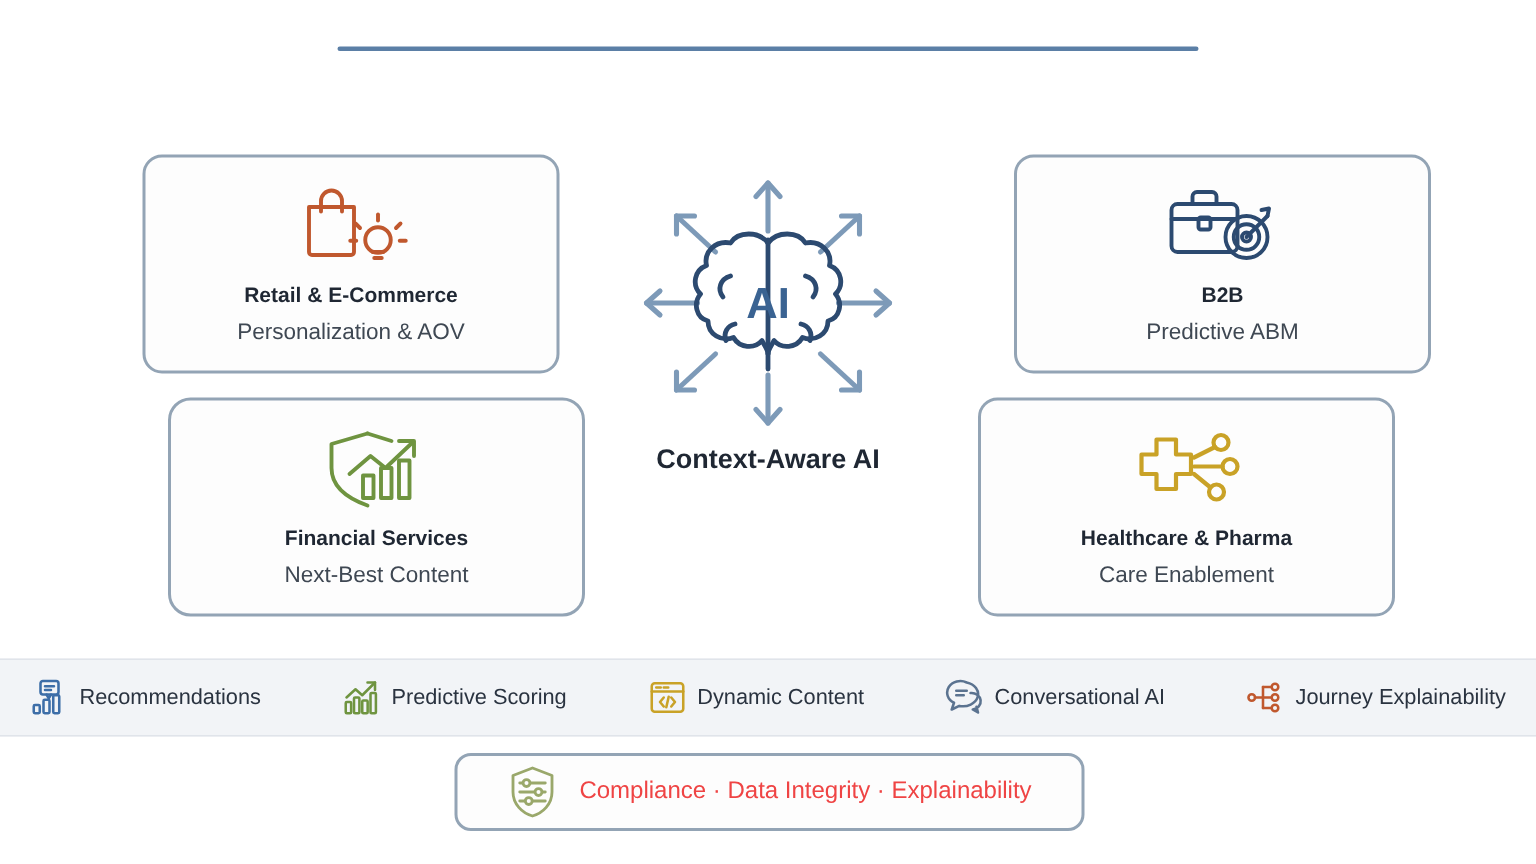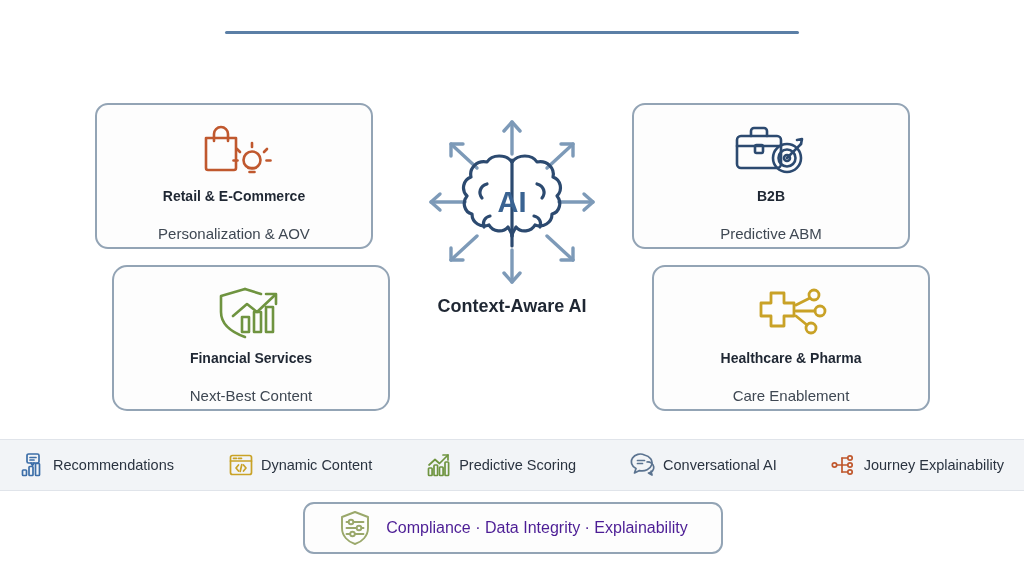--- a/index.html
+++ b/index.html
@@ -48,40 +48,40 @@
     border-radius: 13px;
     background: #fdfdfd;
     display: flex;
     flex-direction: column;
     align-items: center;
     justify-content: flex-start;
     padding-top: 14px;
   }
   #card-retail      { left: 95px;  top: 103px; }
   #card-financial   { left: 112px;  top: 265px; border-radius: 15px; }
-  #card-b2b         { left: 632px; top: 103px; }
+  #card-b2b         { left: 676px; top: 103px; }
   #card-healthcare  { left: 652px; top: 265px; }
 
   .card-icon {
     height: 62px;
     display: flex;
     align-items: center;
     justify-content: center;
   }
   .card-title {
     font-size: 14px;
     font-weight: bold;
     color: #1f2733;
     margin-top: 4px;
     line-height: 22px;
   }
   .card-subtitle {
     font-size: 15px;
     color: #3f4853;
-    margin-top: 17px;
+    margin-top: 5px;
     line-height: 20px;
   }
 
   
   #hub {
     position: absolute;
     left: 417px;
     top: 112px;
     width: 190px;
     text-align: center;
@@ -132,21 +132,21 @@
     border: 2px solid #93a4b5;
     border-radius: 11px;
     background: #fdfdfd;
     display: flex;
     align-items: center;
     justify-content: center;
     gap: 14px;
   }
   #governance-label {
     font-size: 16px;
-    color: #4c1d95;
+    color: #ef4444;
     white-space: nowrap;
   }
 
   svg { display: block; }
 </style>
 </head>
 <body>
 
 <div id="title-block">
   <div id="title-underline"></div>
@@ -292,47 +292,47 @@
           <rect x="15.5" y="11.5" width="4" height="12" rx="0.8"></rect>
         </g>
       </svg>
     </span>
     <span class="capability-label">Recommendations</span>
   </div>
 
   <div class="capability">
     <span>
       <svg width="26" height="26" viewBox="0 0 26 26">
+        <g fill="none" stroke="#6f9440" stroke-width="1.7" stroke-linecap="round" stroke-linejoin="round">
+          <path d="M3 13 L9 7.5 L13.5 11.5 L22 3"></path>
+          <path d="M17 3 h5 v5"></path>
+          <rect x="2.5" y="16" width="3.6" height="7.5" rx="0.7"></rect>
+          <rect x="8" y="13" width="3.6" height="10.5" rx="0.7"></rect>
+          <rect x="13.5" y="15" width="3.6" height="8.5" rx="0.7"></rect>
+          <rect x="19" y="10" width="3.6" height="13.5" rx="0.7"></rect>
+        </g>
+      </svg>
+    </span>
+    <span class="capability-label">Predictive Scoring</span>
+  </div>
+
+  <div class="capability">
+    <span>
+      <svg width="26" height="26" viewBox="0 0 26 26">
         <g fill="none" stroke="#c9a227" stroke-width="1.7" stroke-linecap="round" stroke-linejoin="round">
           <rect x="2.5" y="3.5" width="21" height="19" rx="2"></rect>
           <path d="M2.5 9 H23.5"></path>
           <path d="M5.5 6.3 h3 M10.5 6.3 h3"></path>
           <path d="M10.5 13 L8 16 L10.5 19"></path>
           <path d="M15.5 13 L18 16 L15.5 19"></path>
           <path d="M13.8 12.5 L12.2 19.5"></path>
         </g>
       </svg>
     </span>
     <span class="capability-label">Dynamic Content</span>
-  </div>
-
-  <div class="capability">
-    <span>
-      <svg width="26" height="26" viewBox="0 0 26 26">
-        <g fill="none" stroke="#6f9440" stroke-width="1.7" stroke-linecap="round" stroke-linejoin="round">
-          <path d="M3 13 L9 7.5 L13.5 11.5 L22 3"></path>
-          <path d="M17 3 h5 v5"></path>
-          <rect x="2.5" y="16" width="3.6" height="7.5" rx="0.7"></rect>
-          <rect x="8" y="13" width="3.6" height="10.5" rx="0.7"></rect>
-          <rect x="13.5" y="15" width="3.6" height="8.5" rx="0.7"></rect>
-          <rect x="19" y="10" width="3.6" height="13.5" rx="0.7"></rect>
-        </g>
-      </svg>
-    </span>
-    <span class="capability-label">Predictive Scoring</span>
   </div>
 
   <div class="capability">
     <span>
       <svg width="26" height="26" viewBox="0 0 26 26">
         <g fill="none" stroke="#5b7390" stroke-width="1.7" stroke-linecap="round" stroke-linejoin="round">
           <path d="M14.5 3 A8 7 0 1 0 6 16.5 L4.5 21 L9.5 18.6 A10 8 0 0 0 14.5 3 Z"></path>
           <path d="M7.5 8.5 h7 M7.5 11.5 h5"></path>
           <path d="M17 10 a6 5.5 0 0 1 1.5 11 l3.5 2 l-1 -3.8"></path>
         </g>

